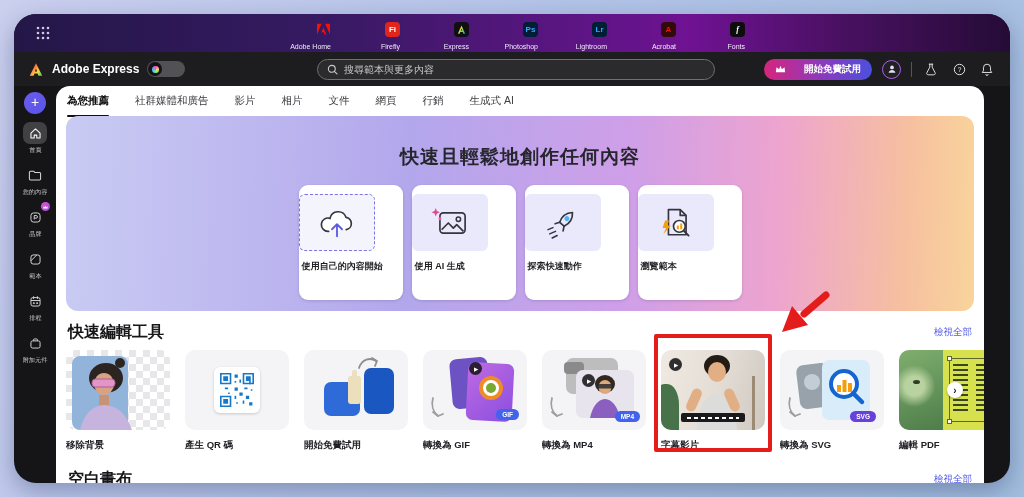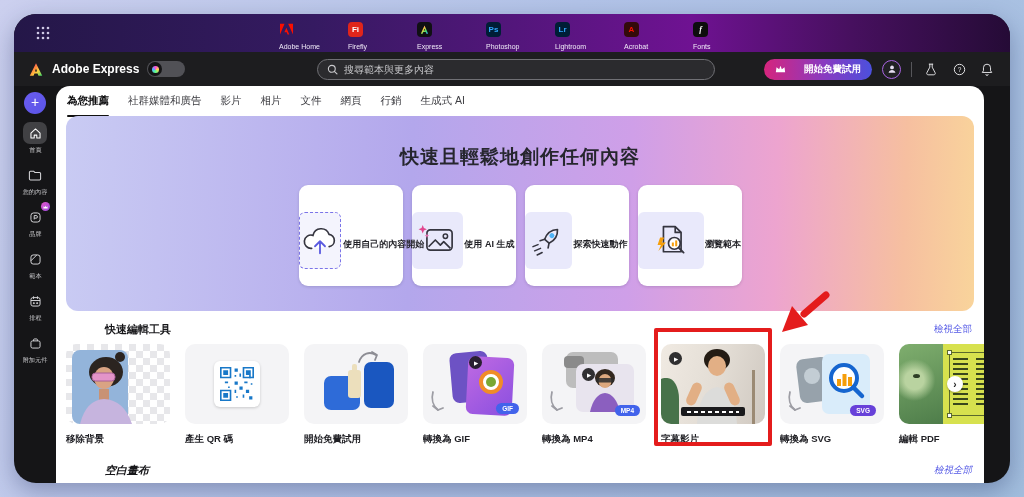--- a/index.html
+++ b/index.html
@@ -11,21 +11,21 @@
   }
   
   .window{position:absolute;left:14px;top:14px;width:996px;height:469px;border-radius:22px;
     background:#151517;overflow:hidden;box-shadow:0 8px 24px rgba(30,40,90,.35);}
   
   .appbar{position:absolute;left:0;top:0;width:100%;height:38px;
     background:linear-gradient(90deg,#241748 0%,#351a61 30%,#5a1581 55%,#6f1292 68%,#47105f 84%,#250b36 100%);
     display:flex;align-items:center;}
   .grid-dots{position:absolute;left:22px;top:12px;width:14px;height:14px;}
   .app-set{margin:0 auto;display:flex;gap:17px;align-items:flex-start;padding-top:5px;}
-  .app{display:flex;flex-direction:column;align-items:flex-start;gap:6px;width:52px;cursor:pointer;position:relative;}
+  .app{display:flex;flex-direction:column;align-items:flex-end;gap:6px;width:52px;cursor:pointer;position:relative;}
   .tile{width:15px;height:15px;border-radius:4px;display:flex;align-items:center;justify-content:center;
     font-size:8px;font-weight:bold;}
   .app-label{font-size:7px;color:#f0eaf8;white-space:nowrap;}
   .t-home{background:transparent;}
   .t-fi{background:#e1251b;color:#fff;}
   .t-ex{background:#101013;}
   .t-ps,.t-lr{background:#001e36;color:#31a8ff;}
   .t-ac{background:#330a0a;color:#fa0f00;}
   .t-fn{background:#0d0d0d;color:#fff;font-style:italic;font-family:"Liberation Serif",serif;}
   .express-underline{position:absolute;bottom:-6px;width:16px;height:2px;border-radius:1px;background:#fff;}
@@ -59,37 +59,37 @@
   .plus-btn{width:22px;height:22px;border-radius:50%;background:linear-gradient(135deg,#6a5cf0,#5a54e6);
     color:#fff;font-size:14px;line-height:20px;text-align:center;cursor:pointer;margin-bottom:8px;}
   .side-item{display:flex;flex-direction:column;align-items:center;gap:2px;margin-bottom:9px;cursor:pointer;position:relative;}
   .side-icon-wrap{width:24px;height:22px;border-radius:7px;display:flex;align-items:center;justify-content:center;position:relative;}
   .side-item.active .side-icon-wrap{background:#414144;}
   .side-label{font-size:6.5px;color:#c9c9cc;white-space:nowrap;transform:scale(.95);}
   .crown-badge{position:absolute;right:-3px;top:-4px;width:9px;height:9px;border-radius:50%;
     background:linear-gradient(135deg,#e356c9,#9b4be0);display:flex;align-items:center;justify-content:center;}
   
   .panel{flex:1;margin-right:26px;background:#fff;border-radius:14px 14px 0 0;position:relative;overflow:hidden;}
-  .tabs{display:flex;gap:19px;padding:8px 0 0 11px;height:26px;}
+  .tabs{display:flex;gap:26px;padding:8px 0 0 11px;height:26px;}
   .tab{font-size:10.5px;color:#3d3d42;cursor:pointer;position:relative;white-space:nowrap;}
   .tab.active{color:#0c0c0e;font-weight:bold;}
   .tab.active::after{content:"";position:absolute;left:0;right:0;bottom:-5px;height:2px;background:#111;border-radius:1px;}
   
   .hero{margin:4px 10px 0;height:195px;border-radius:12px;position:relative;
     background:linear-gradient(92deg,#c9cbf3 0%,#b3a7ec 38%,#cf9fe8 62%,#eda4cf 78%,#f6bfa0 92%,#f9d49b 100%);}
   .hero-title{text-align:center;padding-top:28px;font-size:19px;font-weight:bold;color:#26262e;letter-spacing:1px;}
   .hero-cards{display:flex;justify-content:center;gap:9px;margin-top:15px;}
-  .hero-card{width:104px;height:101px;background:#fff;border-radius:9px;box-shadow:0 1px 3px rgba(40,40,80,.18);
-    display:flex;flex-direction:row;align-items:center;padding-top:9px;cursor:pointer;}
+  .hero-card{width:104px;height:115px;background:#fff;border-radius:9px;box-shadow:0 1px 3px rgba(40,40,80,.18);
+    display:flex;flex-direction:column;padding-top:9px;cursor:pointer;}
   .hc-icon{width:76px;height:57px;border-radius:6px;background:#e9e9fb;display:flex;align-items:center;justify-content:center;}
   .hc-icon.dashed{background:#f4f4fd;border:1.5px dashed #7b74e8;}
   .hc-label{margin-top:9px;font-size:9.5px;font-weight:bold;color:#1f1f24;white-space:nowrap;transform:scale(.95);}
   
   .sec-row{display:flex;justify-content:space-between;align-items:center;margin-top:11px;padding:0 12px;}
-  .sec-title{font-size:11px;font-weight:bold;color:#17171a;margin-left:37px;}
+  .sec-title{font-size:16px;font-weight:bold;color:#17171a;}
   .view-all{font-size:9.5px;color:#5257e5;cursor:pointer;}
   
   .tools{display:flex;gap:15px;padding-left:10px;margin-top:7px;}
   .tool{width:104px;flex:none;cursor:pointer;position:relative;}
   .thumb{width:104px;height:80px;border-radius:10px;background:#f4f4f6;position:relative;overflow:hidden;}
   .tool-label{margin-top:9px;font-size:9.5px;font-weight:bold;color:#1f1f24;white-space:nowrap;}
   .play{position:absolute;width:13px;height:13px;border-radius:50%;background:rgba(22,22,24,.88);
     color:#fff;font-size:5.5px;display:flex;align-items:center;justify-content:center;padding-left:1px;}
   .pill{position:absolute;color:#fff;font-size:6.5px;font-weight:bold;padding:2px 6px;border-radius:8px;background:#4263eb;}
   .pill.purple{background:#6741d9;}
@@ -112,21 +112,21 @@
     background:repeating-linear-gradient(#39461c 0 2px,transparent 2px 5px);}
   .t8-frame{position:absolute;left:48%;top:8px;width:48%;height:64px;border:1.5px solid #5a682c;}
   .t8-handle{position:absolute;width:5px;height:5px;background:#fafafa;border:1px solid #5a682c;}
   .t8-btn{position:absolute;left:46%;top:32px;width:16px;height:16px;border-radius:50%;background:#fff;
     color:#222;font-size:10px;font-weight:bold;display:flex;align-items:center;justify-content:center;
     box-shadow:0 1px 2px rgba(0,0,0,.3);}
   
   .red-ring{position:absolute;left:-7px;top:-16px;width:118px;height:118px;border:4px solid #e41c1c;border-radius:2px;z-index:5;}
   .red-arrow{position:absolute;z-index:6;}
   
-  .blank-row{margin-top:17px;font-style:italic;}
+  .blank-row{margin-top:17px;}
 </style>
 </head>
 <body>
 
 <div class="window">
 
   <div class="appbar">
     <svg class="grid-dots" viewBox="0 0 14 14">
       <g fill="#cfc9e6">
           <circle cx="2" cy="2" r="1.3"></circle>

